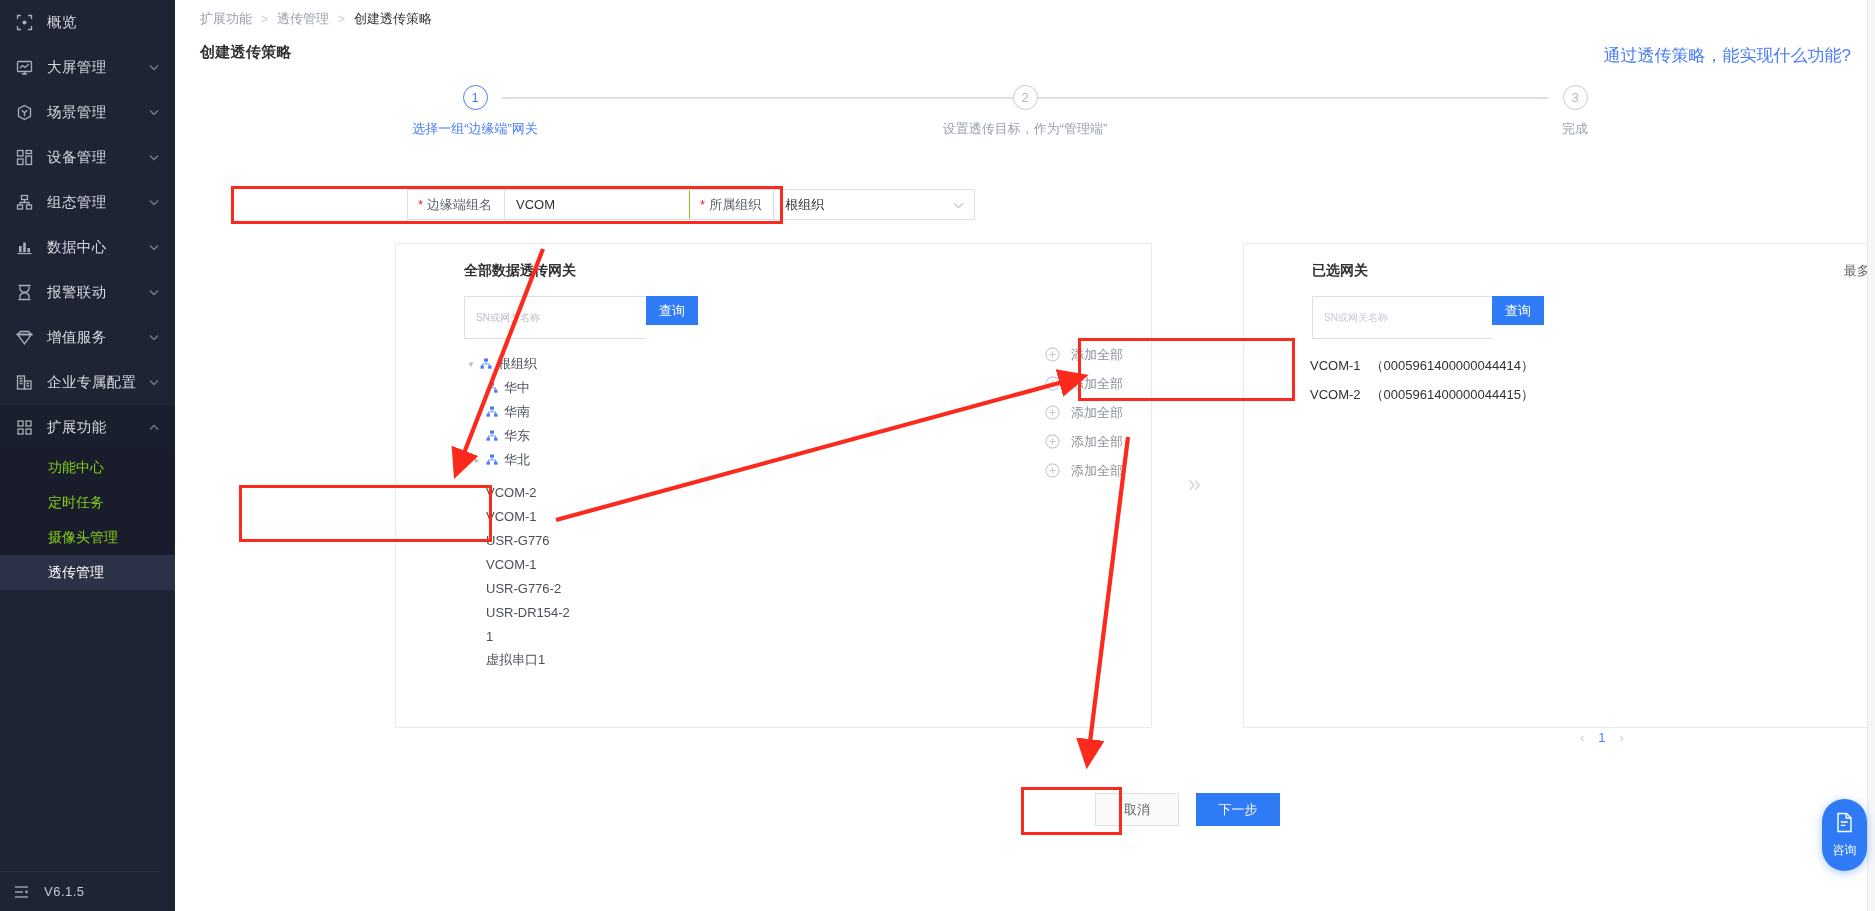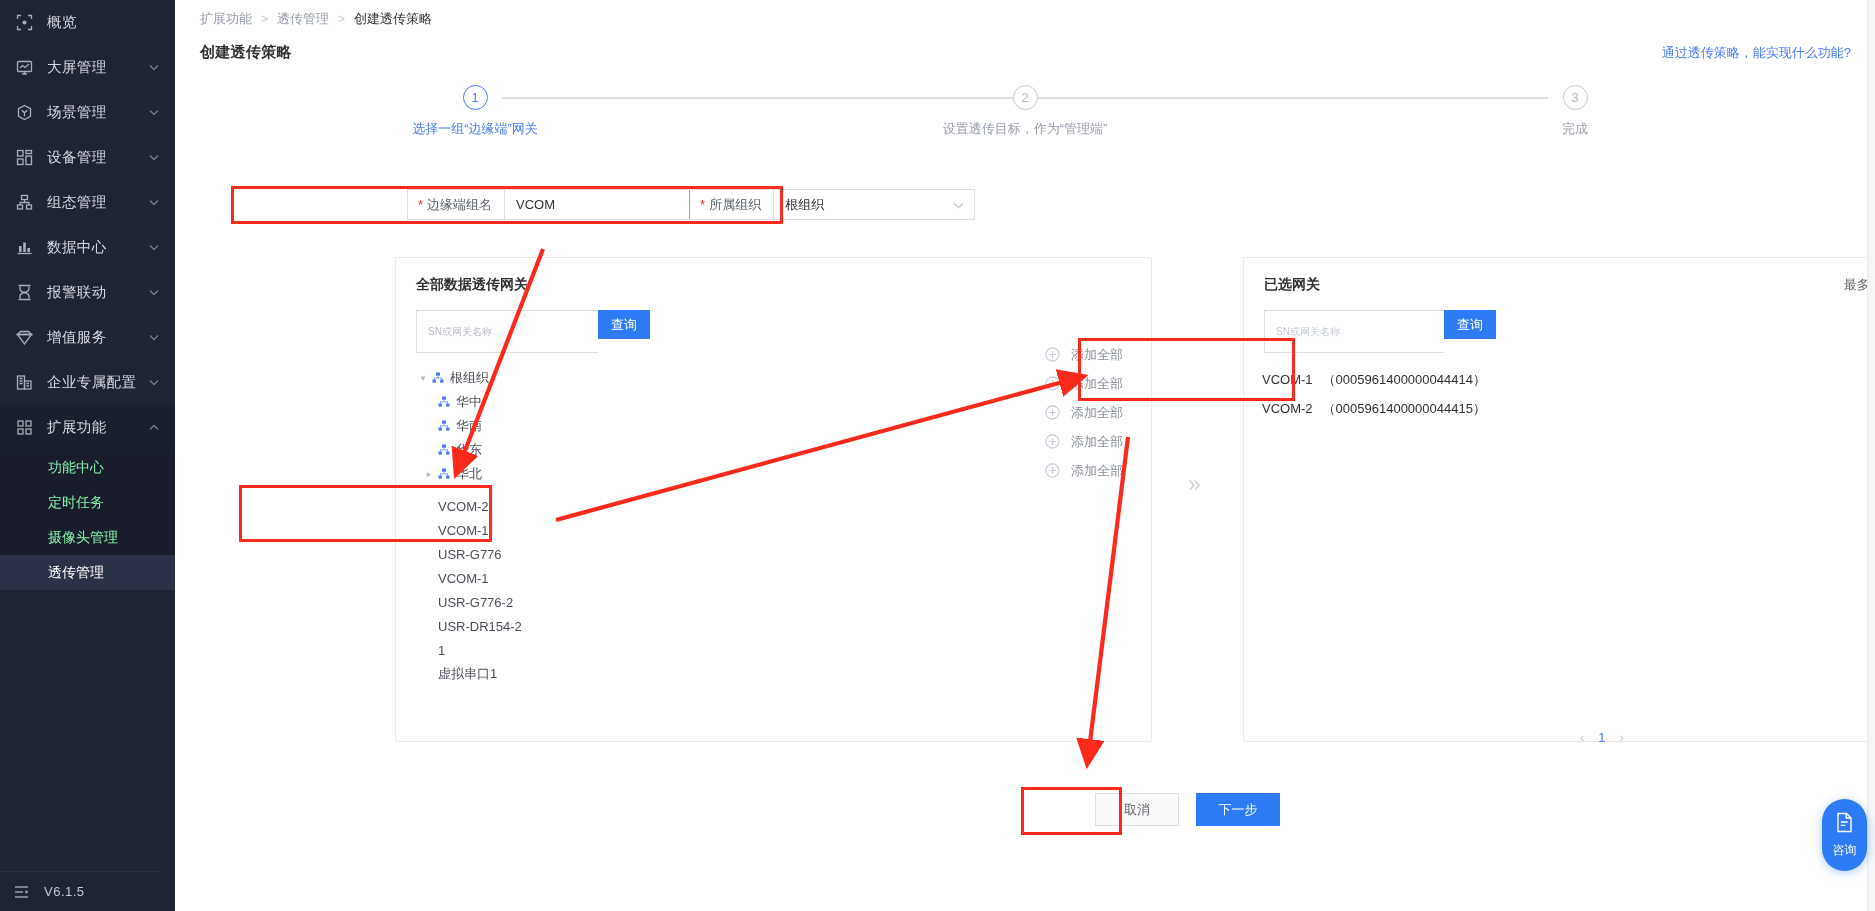--- a/index.html
+++ b/index.html
@@ -41,21 +41,21 @@
     display: flex; align-items: center; justify-content: center;
     opacity: .7;
   }
   .nav-item.expanded { background: #1a1f2e; }
   .sub-wrap { background: #191d2b; }
   .sub-item {
     height: 35px;
     display: flex; align-items: center;
     padding-left: 48px;
     font-size: 14px;
-    color: #86efac;
+    color: #84cc16;
     cursor: pointer;
   }
   .sub-item.active { background: #2b3146; color: #fff; }
   #sidebar-footer {
     position: absolute; bottom: 0; left: 0;
     width: 161px; height: 40px;
     display: flex; align-items: center;
     background: #1f2435;
     border-top: 1px solid #272d40;
   }
@@ -73,21 +73,21 @@
   #crumbbar {
     height: 37px; display: flex; align-items: center;
     padding-left: 25px; font-size: 13px;
   }
   .crumb { color: #9aa0ab; }
   .crumb.last { color: #303133; }
   .crumb-sep { color: #c6cbd4; margin: 0 9px; font-size: 12px; }
 
   #helplink {
     position: absolute; right: 24px; top: 44px;
-    font-size: 13px; color: #4a7cf7; cursor: pointer; margin-left: 44px;
+    font-size: 17px; color: #4a7cf7; cursor: pointer; margin-left: 44px;
   }
 
   #page-title {
     padding-left: 25px; font-size: 15px; color: #303133;
     font-weight: bold; margin-top: 6px; letter-spacing: .3px;
   }
 
   
   #steps {
     margin-top: 23px;
@@ -134,23 +134,24 @@
   }
   .fld-select {
     width: 200px; display: flex; align-items: center; justify-content: space-between;
     padding: 0 10px 0 11px; font-size: 13px; color: #303133; background: #fff;
     cursor: pointer;
   }
   .fld-select .chev { color: #c0c4cc; font-size: 11px; }
 
   
   .panel {
-    position: absolute; top: 257px;
+    position: absolute; top: 243px;
     background: #fff; border: 1px solid #e8eaee;
     border-radius: 2px;
+    padding-left: 48px;
   }
   #panel-left { left: 220px; width: 757px; height: 485px; }
   #panel-right { left: 1068px; width: 762px; height: 485px; }
   .panel-title {
     font-size: 14px; font-weight: bold; color: #303133;
     padding: 18px 0 0 20px;
   }
   .panel-cap {
     position: absolute; right: 20px; top: 18px;
     font-size: 13px; color: #606266;

